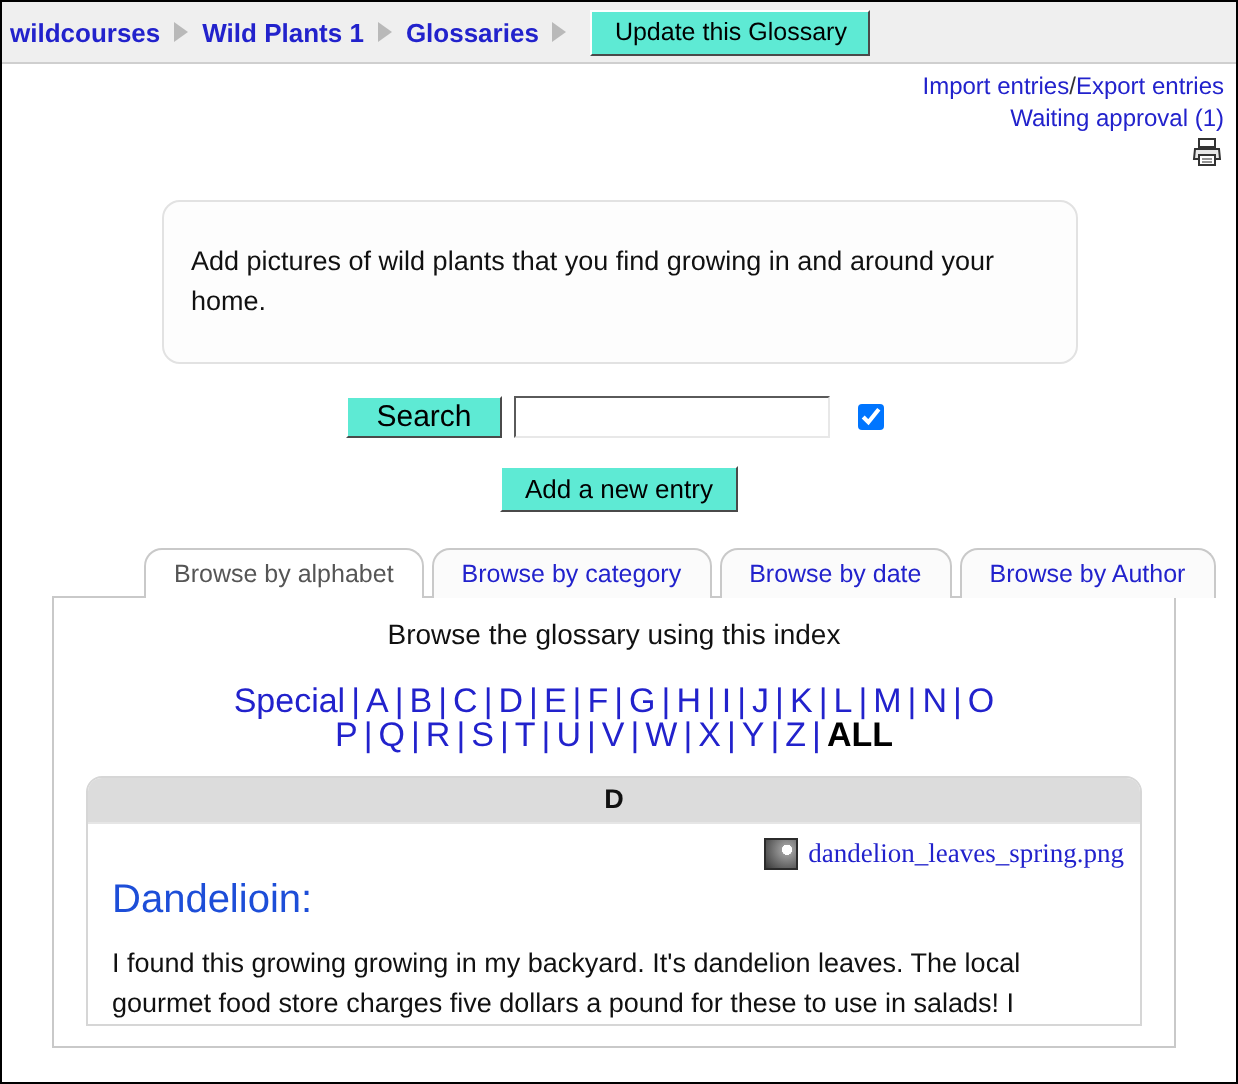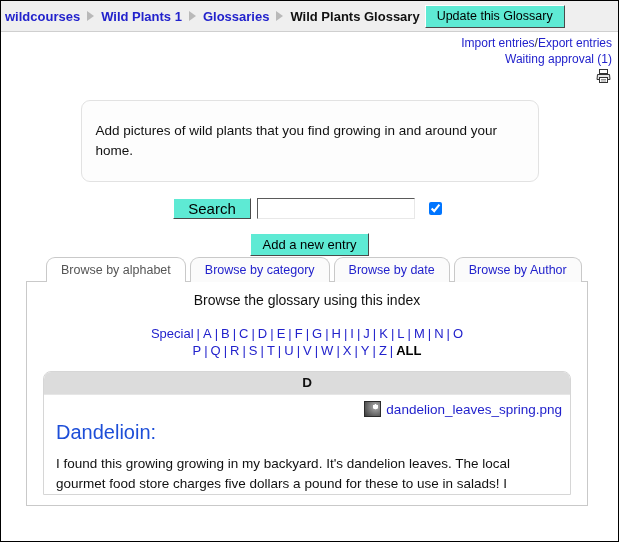--- a/index.html
+++ b/index.html
@@ -167,21 +167,22 @@
     justify-content: center;
     margin-top: 14px;
   }
   .add-btn {
     padding: 3px 12px;
     font-size: 13px;
   }
 
   
   .tabs-wrap {
-    padding-left: 45px;
+    margin-top: 17px;
+    padding-left: 71px;
     display: flex;
     align-items: flex-end;
     height: 26px;
     position: relative;
   }
   .tab {
     border: 1px solid #c9c9c9;
     border-bottom: none;
     border-radius: 9px 9px 0 0;
     background: #fbfbfb;
@@ -214,21 +215,21 @@
     z-index: 0;
   }
   .index-title {
     text-align: center;
     font-size: 14px;
     color: #111;
     margin-bottom: 17px;
   }
   .index-letters {
     text-align: center;
-    font-size: 13px;
+    font-size: 17px;
     line-height: 17px;
     color: #2222cc;
   }
   .index-letters a {
     color: #2222cc;
     text-decoration: none;
   }
   .index-letters .pipe {
     color: #2222cc;
     margin: 0 3px;
@@ -252,20 +253,21 @@
     font-weight: bold;
     font-size: 13.5px;
     color: #111;
     padding: 3px 0 4px 0;
     border-bottom: 1px solid #e6e6e6;
   }
   .entry-attach {
     text-align: right;
     padding: 6px 8px 0 0;
     font-size: 13.5px;
+    font-family: Liberation Serif, serif;
   }
   .attach-link {
     color: #2222cc;
     text-decoration: none;
     font-size: 13.5px;
     vertical-align: middle;
   }
   .thumb-icon {
     display: inline-block;
     width: 15px;
@@ -295,21 +297,20 @@
 <div class="page">
 
   <div class="navbar">
     <div class="breadcrumb">
       <a class="crumb-link" href="#">wildcourses</a>
       <span class="crumb-sep"></span>
       <a class="crumb-link" href="#">Wild Plants 1</a>
       <span class="crumb-sep"></span>
       <a class="crumb-link" href="#">Glossaries</a>
       <span class="crumb-sep"></span>
-      <span class="crumb-current">Wild Plants Glossary</span>
     </div>
     <button class="btn update-btn">Update this Glossary</button>
   </div>
 
   <div class="toplinks">
     <div>
       <a href="#">Import entries</a><span class="sep">/</span><a href="#">Export entries</a>
     </div>
     <div>
       <a href="#">Waiting approval (1)</a>

